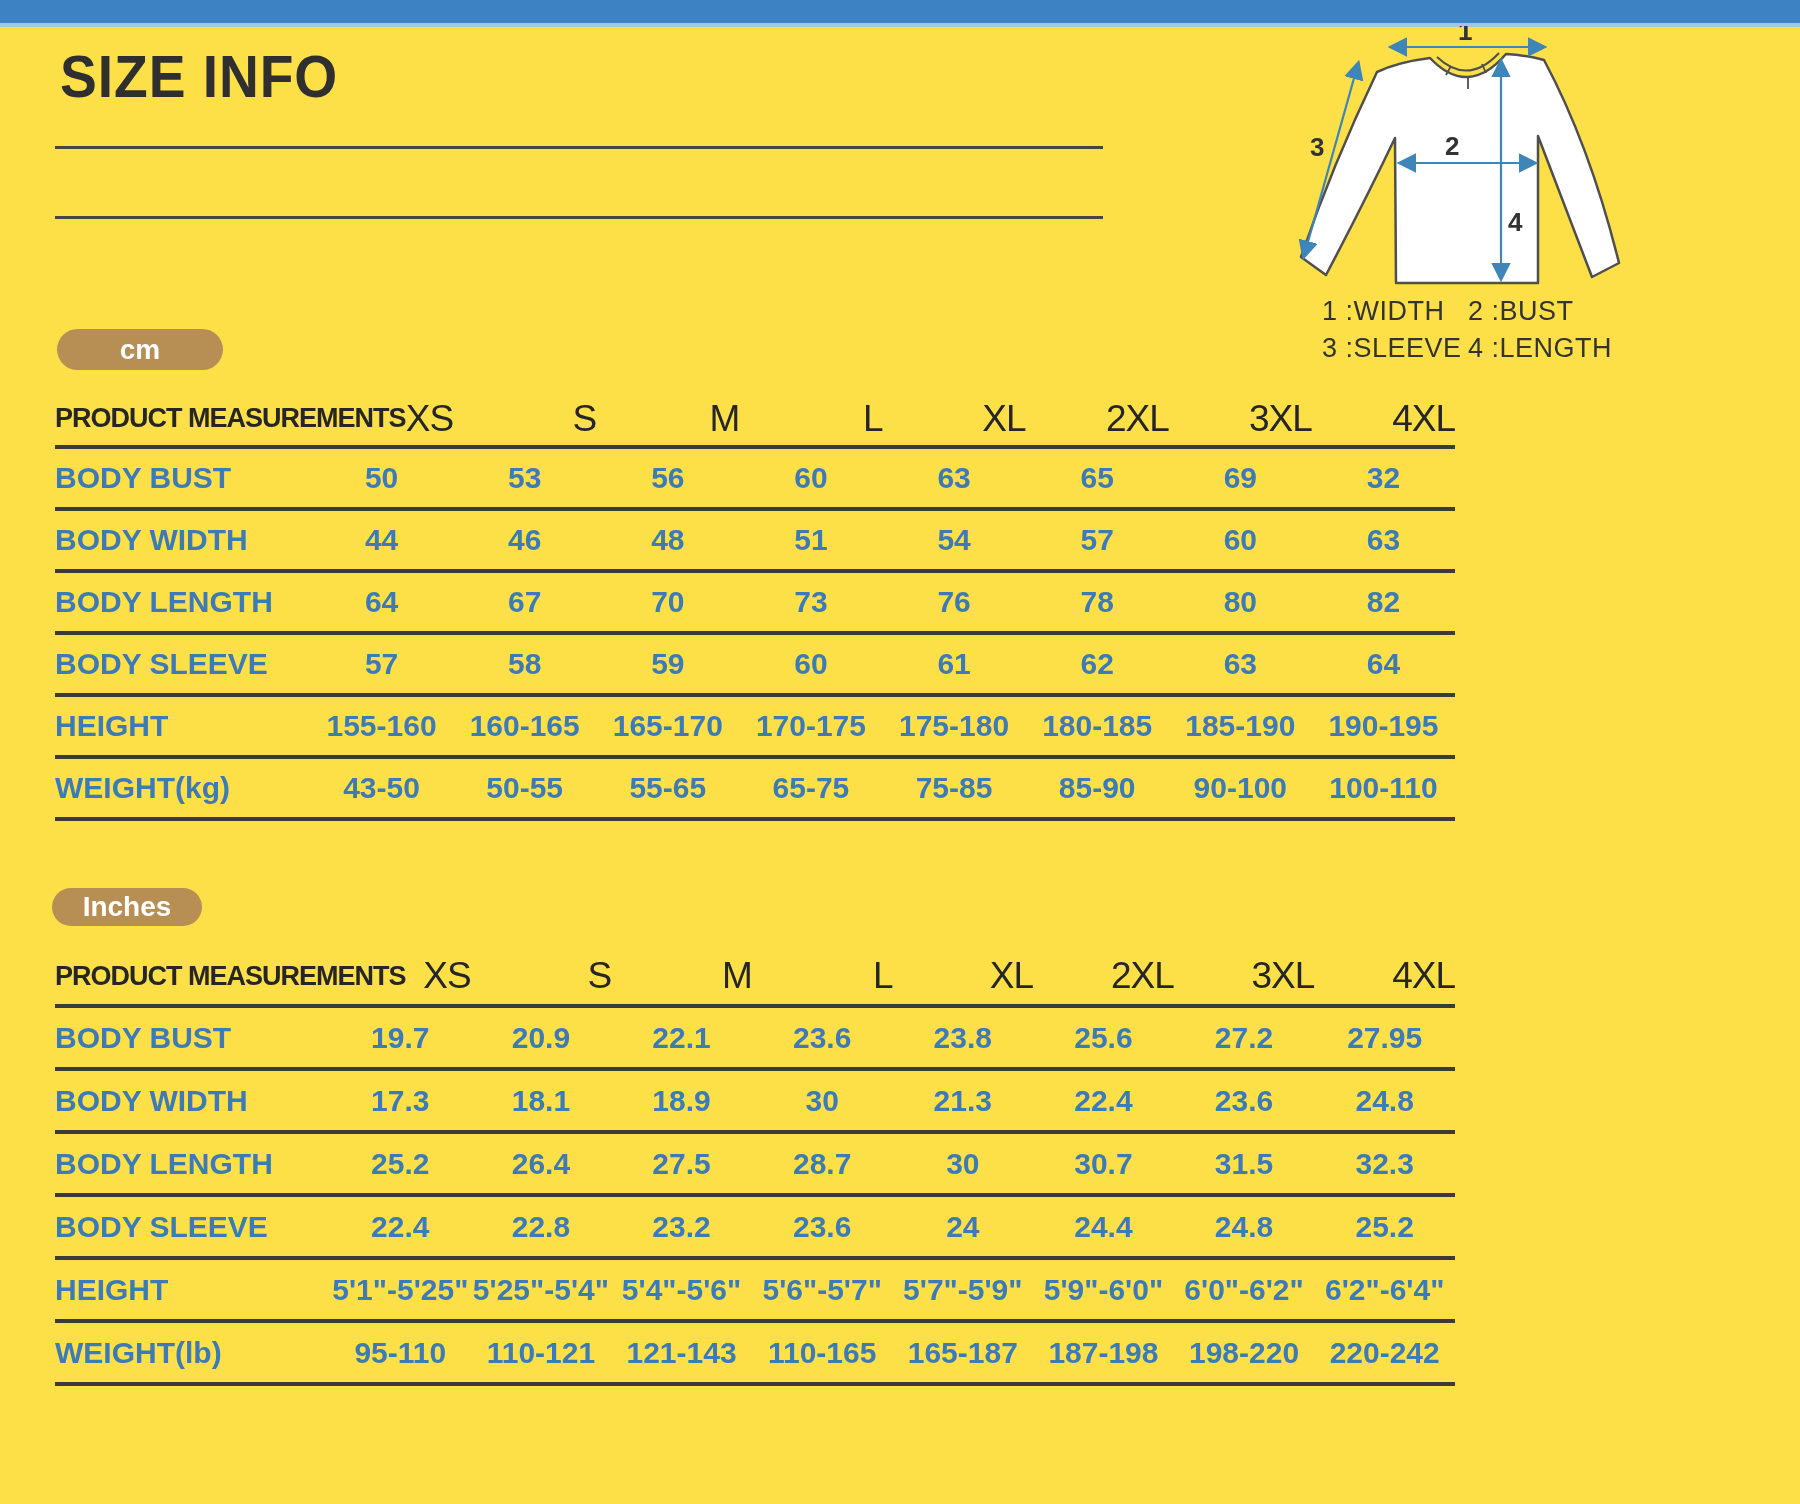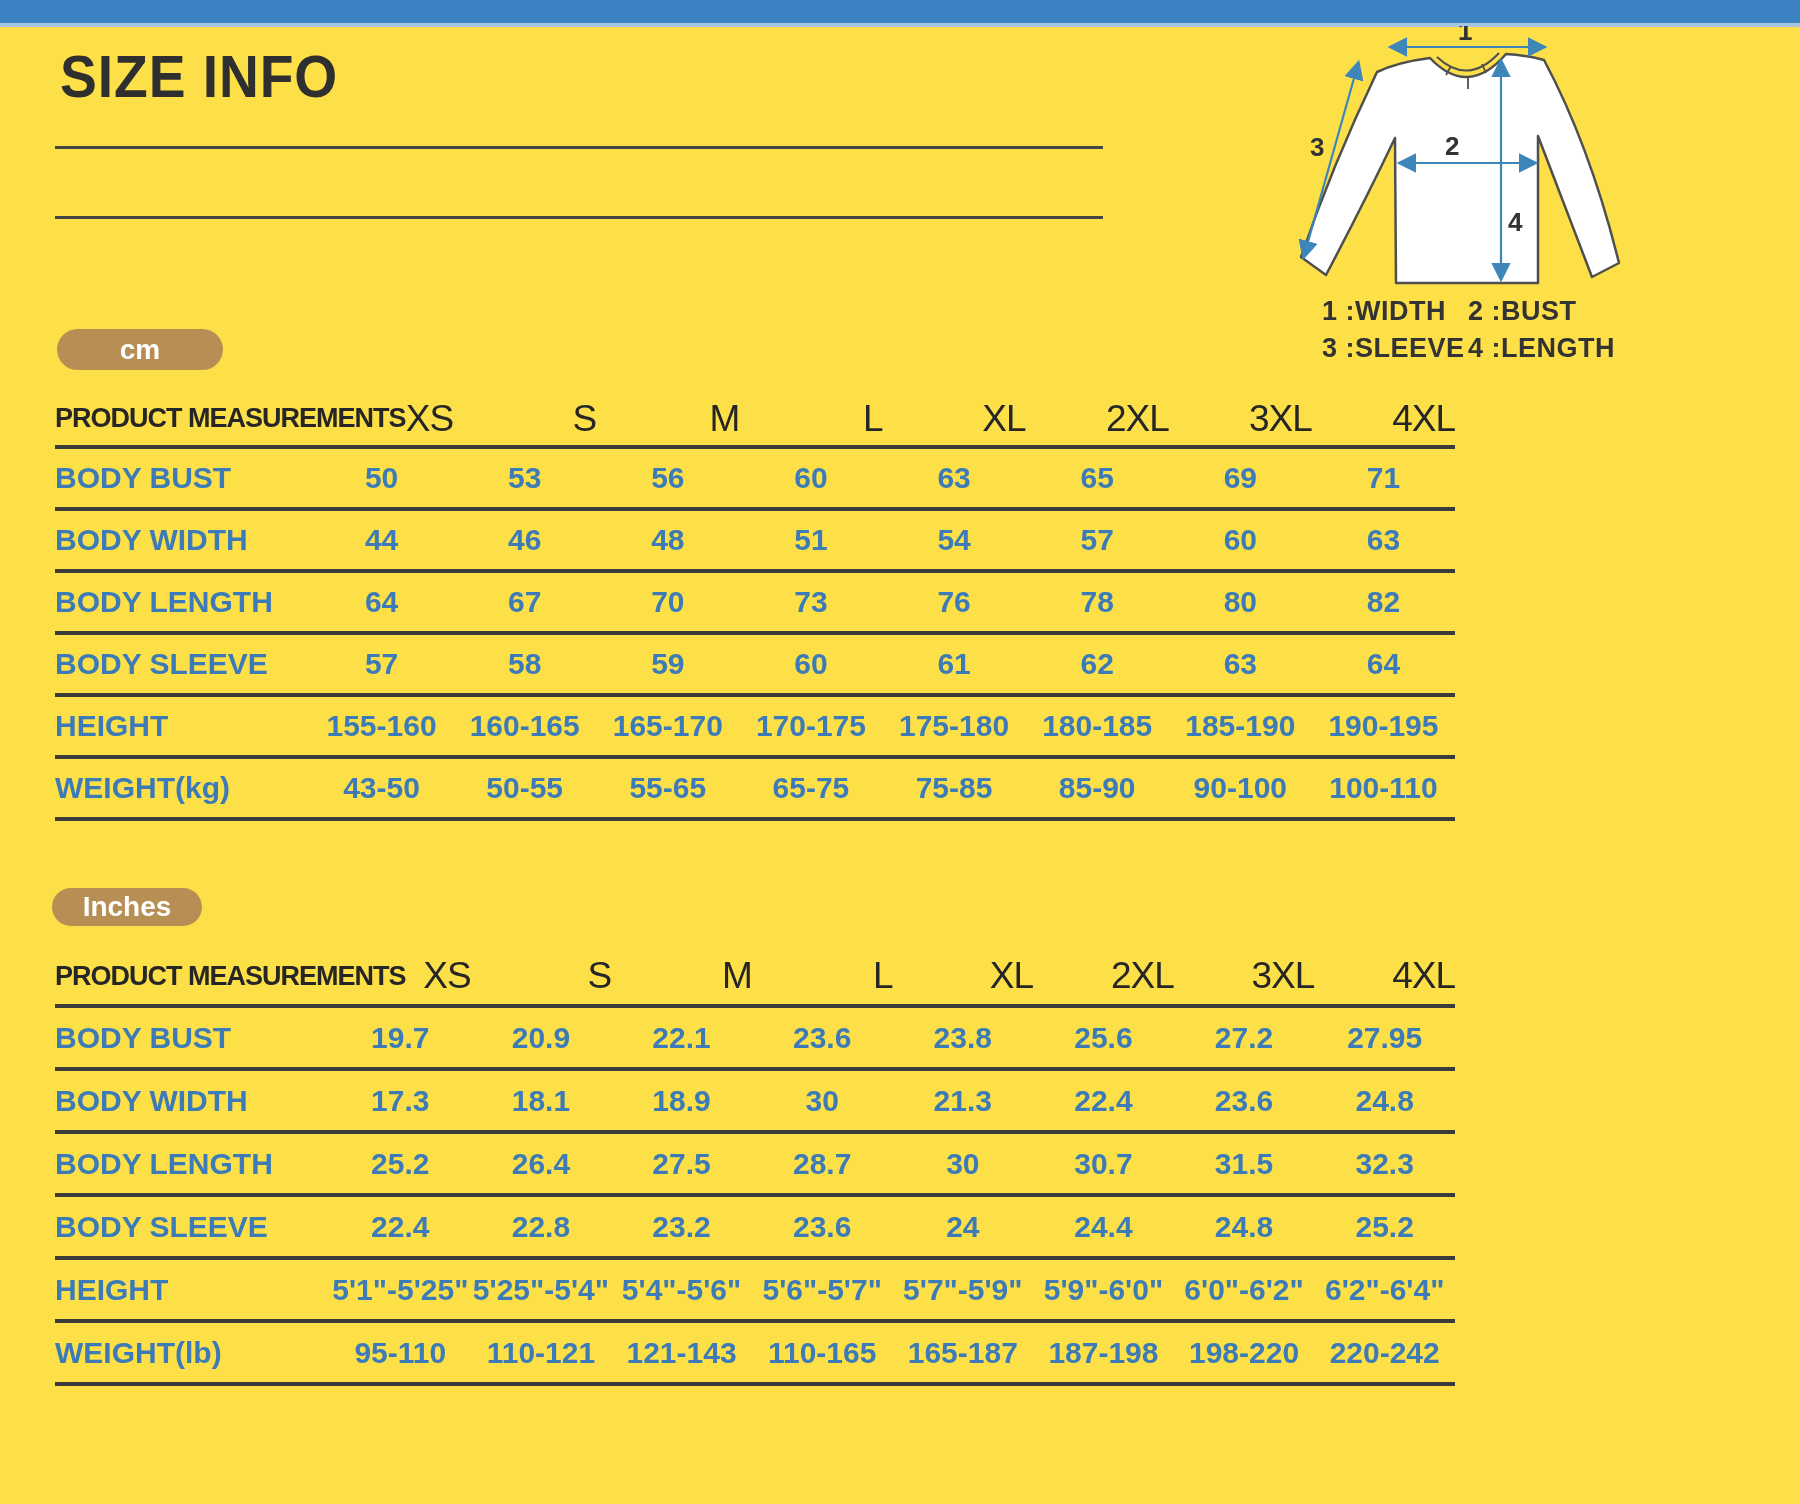--- a/index.html
+++ b/index.html
@@ -16,21 +16,21 @@
   .product-title{position:absolute;left:82px;top:154px;font-size:52px;font-weight:700;color:#000;}
   
   .badge{position:absolute;background:#b78f55;color:#fff;font-weight:700;font-size:28px;
          display:flex;align-items:center;justify-content:center;border-radius:21px;}
   .badge-cm{left:57px;top:329px;width:166px;height:41px;}
   .badge-in{left:52px;top:888px;width:150px;height:38px;}
   
   .diagram-svg{position:absolute;left:1280px;top:26px;}
   .legend{position:absolute;left:1322px;top:296px;display:grid;
           grid-template-columns:146px auto;grid-auto-rows:37px;
-          font-size:27px;font-weight:700;color:#333;letter-spacing:0.5px;}
+          font-size:27px;font-weight:400;color:#333;letter-spacing:0.5px;}
   .legend div{white-space:nowrap;}
   
   .stable{position:absolute;left:55px;width:1400px;}
   .stable-cm{top:392px;}
   .stable-in{top:948px;}
   .trow{display:flex;align-items:center;border-bottom:4px solid #3b3b3b;box-sizing:border-box;}
   .thead-label{font-size:27px;font-weight:800;color:#262626;letter-spacing:-1px;white-space:nowrap;}
   .thead-cell{flex:1;text-align:right;font-size:37px;font-weight:400;color:#262626;letter-spacing:-1px;}
   .tlabel{font-size:30px;font-weight:800;color:#3c7bb7;letter-spacing:0px;white-space:nowrap;}
   .tcell{flex:1;text-align:center;font-size:30px;font-weight:700;color:#3c7bb7;white-space:nowrap;}
@@ -95,21 +95,21 @@
       </div>
       <div class="trow" style="height: 62px;">
         <div class="tlabel" style="width: 255px;">BODY BUST</div>
         <div class="tcell">50</div>
         <div class="tcell">53</div>
         <div class="tcell">56</div>
         <div class="tcell">60</div>
         <div class="tcell">63</div>
         <div class="tcell">65</div>
         <div class="tcell">69</div>
-        <div class="tcell">71</div>
+        <div class="tcell">32</div>
       </div>
       <div class="trow" style="height: 62px;">
         <div class="tlabel" style="width: 255px;">BODY WIDTH</div>
         <div class="tcell">44</div>
         <div class="tcell">46</div>
         <div class="tcell">48</div>
         <div class="tcell">51</div>
         <div class="tcell">54</div>
         <div class="tcell">57</div>
         <div class="tcell">60</div>

